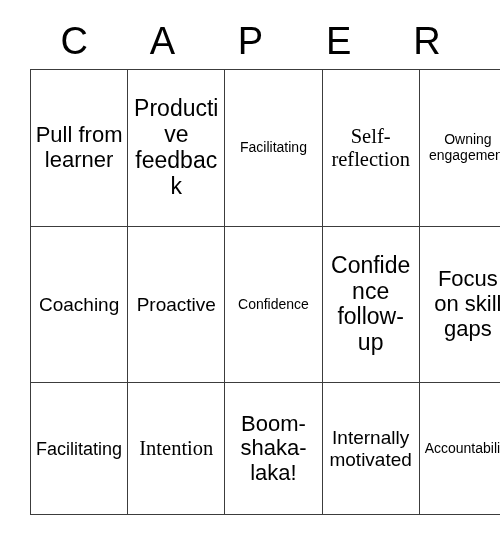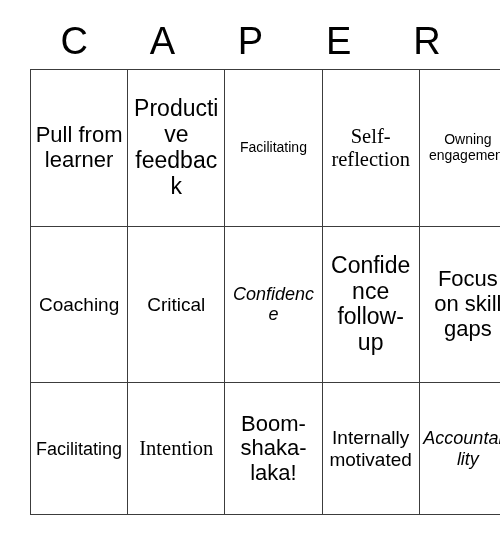--- a/index.html
+++ b/index.html
@@ -65,21 +65,21 @@
     background: #ffffff;
     color: #000000;
     line-height: 1.12;
     word-wrap: break-word;
     overflow-wrap: break-word;
     hyphens: none;
   }
 
   
   .fs-xs   { font-size: 11px; }
-  .fs-s    { font-size: 18px; font-style: italic; }
+  .fs-s    { font-size: 14px; }
   .fs-sm   { font-size: 14px; }
   .fs-m    { font-size: 18px; }
   .fs-ml   { font-size: 23px; }
   .fs-l    { font-size: 19px; }
   .fs-xl   { font-size: 20.5px; font-family: Liberation Serif, serif; }
   .fs-xxl  { font-size: 22px; }
   .fs-huge { font-size: 26px; }
 </style>
 </head>
 <body>
@@ -98,21 +98,21 @@
     <tbody>
       <tr>
         <td class="bingo-cell fs-xxl">Pull from learner</td>
         <td class="bingo-cell fs-ml">Productive feedback</td>
         <td class="bingo-cell fs-sm">Facilitating</td>
         <td class="bingo-cell fs-xl">Self-reflection</td>
         <td class="bingo-cell fs-sm">Owning engagement</td>
       </tr>
       <tr>
         <td class="bingo-cell fs-l">Coaching</td>
-        <td class="bingo-cell fs-l">Critical</td>
+        <td class="bingo-cell fs-l">Proactive</td>
         <td class="bingo-cell fs-s">Confidence</td>
         <td class="bingo-cell fs-ml">Confidence follow-up</td>
         <td class="bingo-cell fs-xxl">Focus on skill gaps</td>
       </tr>
       <tr>
         <td class="bingo-cell fs-m">Facilitating</td>
         <td class="bingo-cell fs-xl">Intention</td>
         <td class="bingo-cell fs-xxl">Boom-shaka-laka!</td>
         <td class="bingo-cell fs-l">Internally motivated</td>
         <td class="bingo-cell fs-s">Accountability</td>

